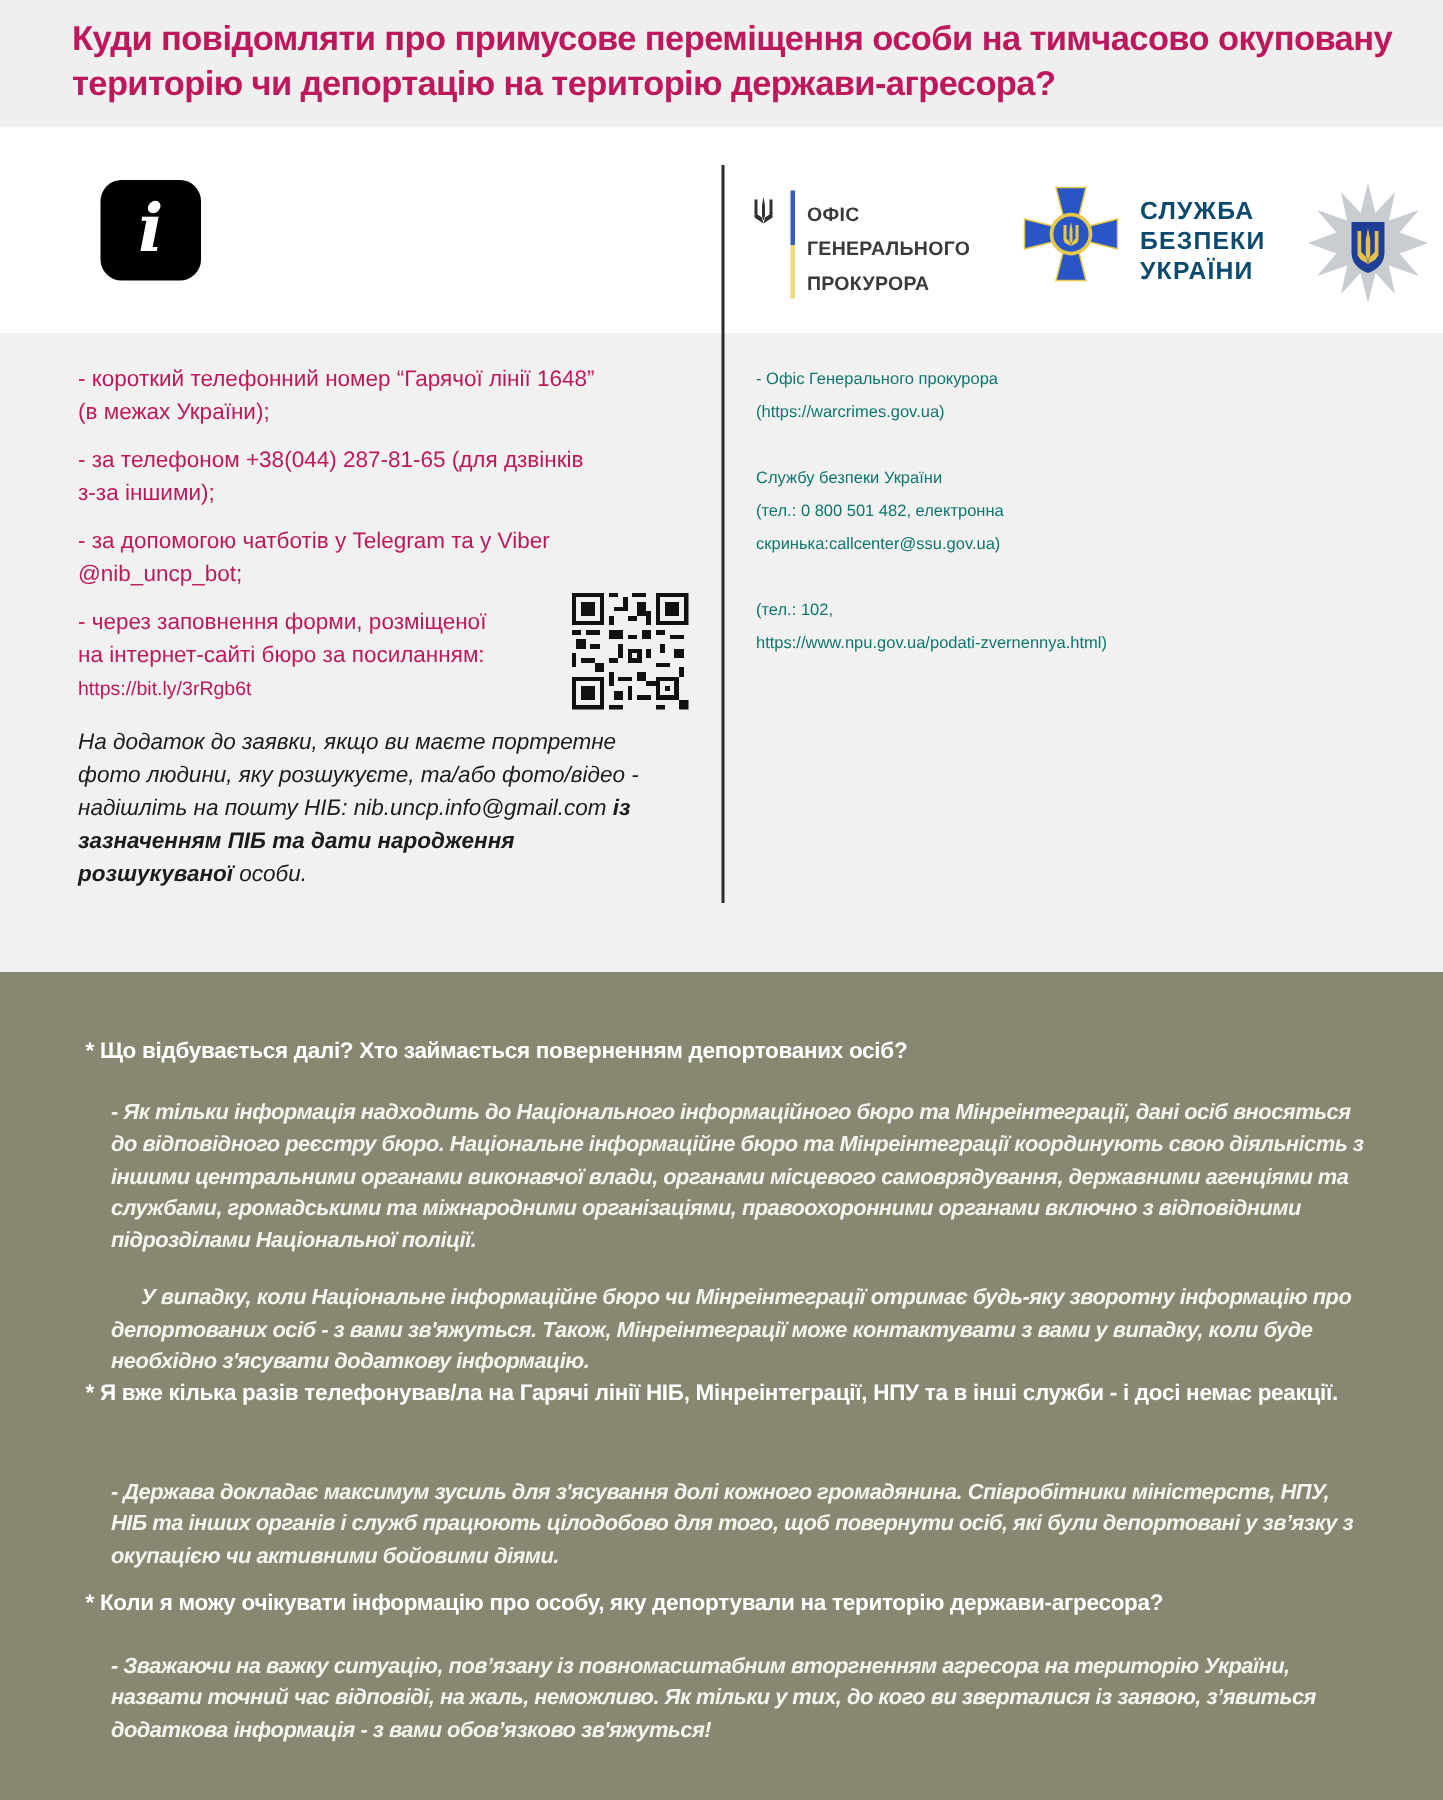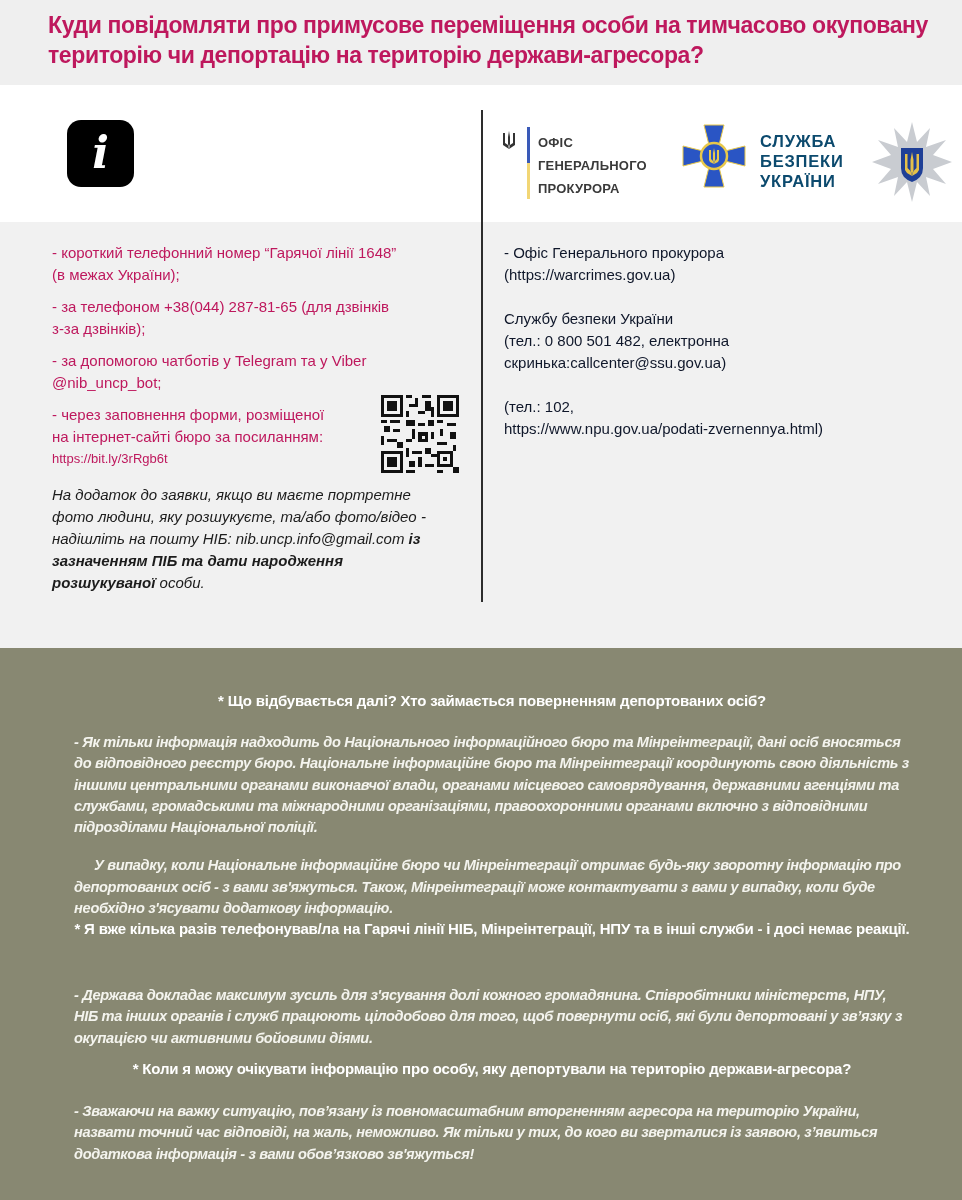--- a/index.html
+++ b/index.html
@@ -26,25 +26,25 @@
   .divider { position: absolute; left: 481px; top: 110px; width: 2px; height: 492px; background: #2d2d2d; }
 
   .left-col { position: absolute; left: 52px; top: 242px; width: 400px; font-size: 15px; line-height: 22px; color: #be185d; }
   .left-col .item { margin-bottom: 10px; }
   .qr { position: absolute; left: 381px; top: 395px; width: 78px; height: 78px; }
   .left-col .qr-item { width: 330px; }
   .left-col .url-small { font-size: 13px; }
   .note { position: absolute; left: 52px; top: 484px; width: 390px; font-size: 15px; line-height: 22px; font-style: italic; color: #1c1c1c; }
   .note b { font-weight: bold; }
 
-  .right-col { position: absolute; left: 504px; top: 242px; width: 420px; font-size: 15px; line-height: 22px; color: #0f172a; }
+  .right-col { position: absolute; left: 504px; top: 242px; width: 420px; font-size: 11px; line-height: 22px; color: #0f766e; }
   .right-col .block { margin-bottom: 22px; }
 
   .faq { position: absolute; left: 0; top: 648px; width: 962px; height: 552px; background: #888872; color: #ffffff; }
-  .faq .q { position: absolute; left: 57px; font-size: 15px; line-height: 22px; font-weight: bold; letter-spacing: -0.2px; width: 870px; text-align: center; }
+  .faq .q { position: absolute; left: 57px; font-size: 15px; line-height: 22px; font-weight: bold; letter-spacing: -0.2px; width: 870px; }
   .faq .a { position: absolute; left: 57px; font-size: 14.6px; line-height: 21.3px; font-style: italic; font-weight: bold; width: 870px; color: #f4f4ee; letter-spacing: -0.35px; }
   .faq .a p { margin: 17px; }
   .indent { text-indent: 20px; }
 </style>
 </head>
 <body>
 
 <div class="header">
   <h1>Куди повідомляти про примусове переміщення особи на тимчасово окуповану територію чи депортацію на територію держави-агресора?</h1>
 </div>
@@ -89,21 +89,21 @@
 
 <div class="divider"></div>
 
 <div class="left-col">
   <div class="item">
     <div>- короткий телефонний номер “Гарячої лінії 1648”</div>
     <div>(в межах України);</div>
   </div>
   <div class="item">
     <div>- за телефоном +38(044) 287-81-65 (для дзвінків</div>
-    <div>з-за дзвінків);</div>
+    <div>з-за іншими);</div>
   </div>
   <div class="item">
     <div>- за допомогою чатботів у Telegram та у Viber</div>
     <div>@nib_uncp_bot;</div>
   </div>
   <div class="item qr-item">
     <div>- через заповнення форми, розміщеної</div>
     <div>на інтернет-сайті бюро за посиланням:</div>
     <div class="url-small">https://bit.ly/3rRgb6t</div>
   </div>

